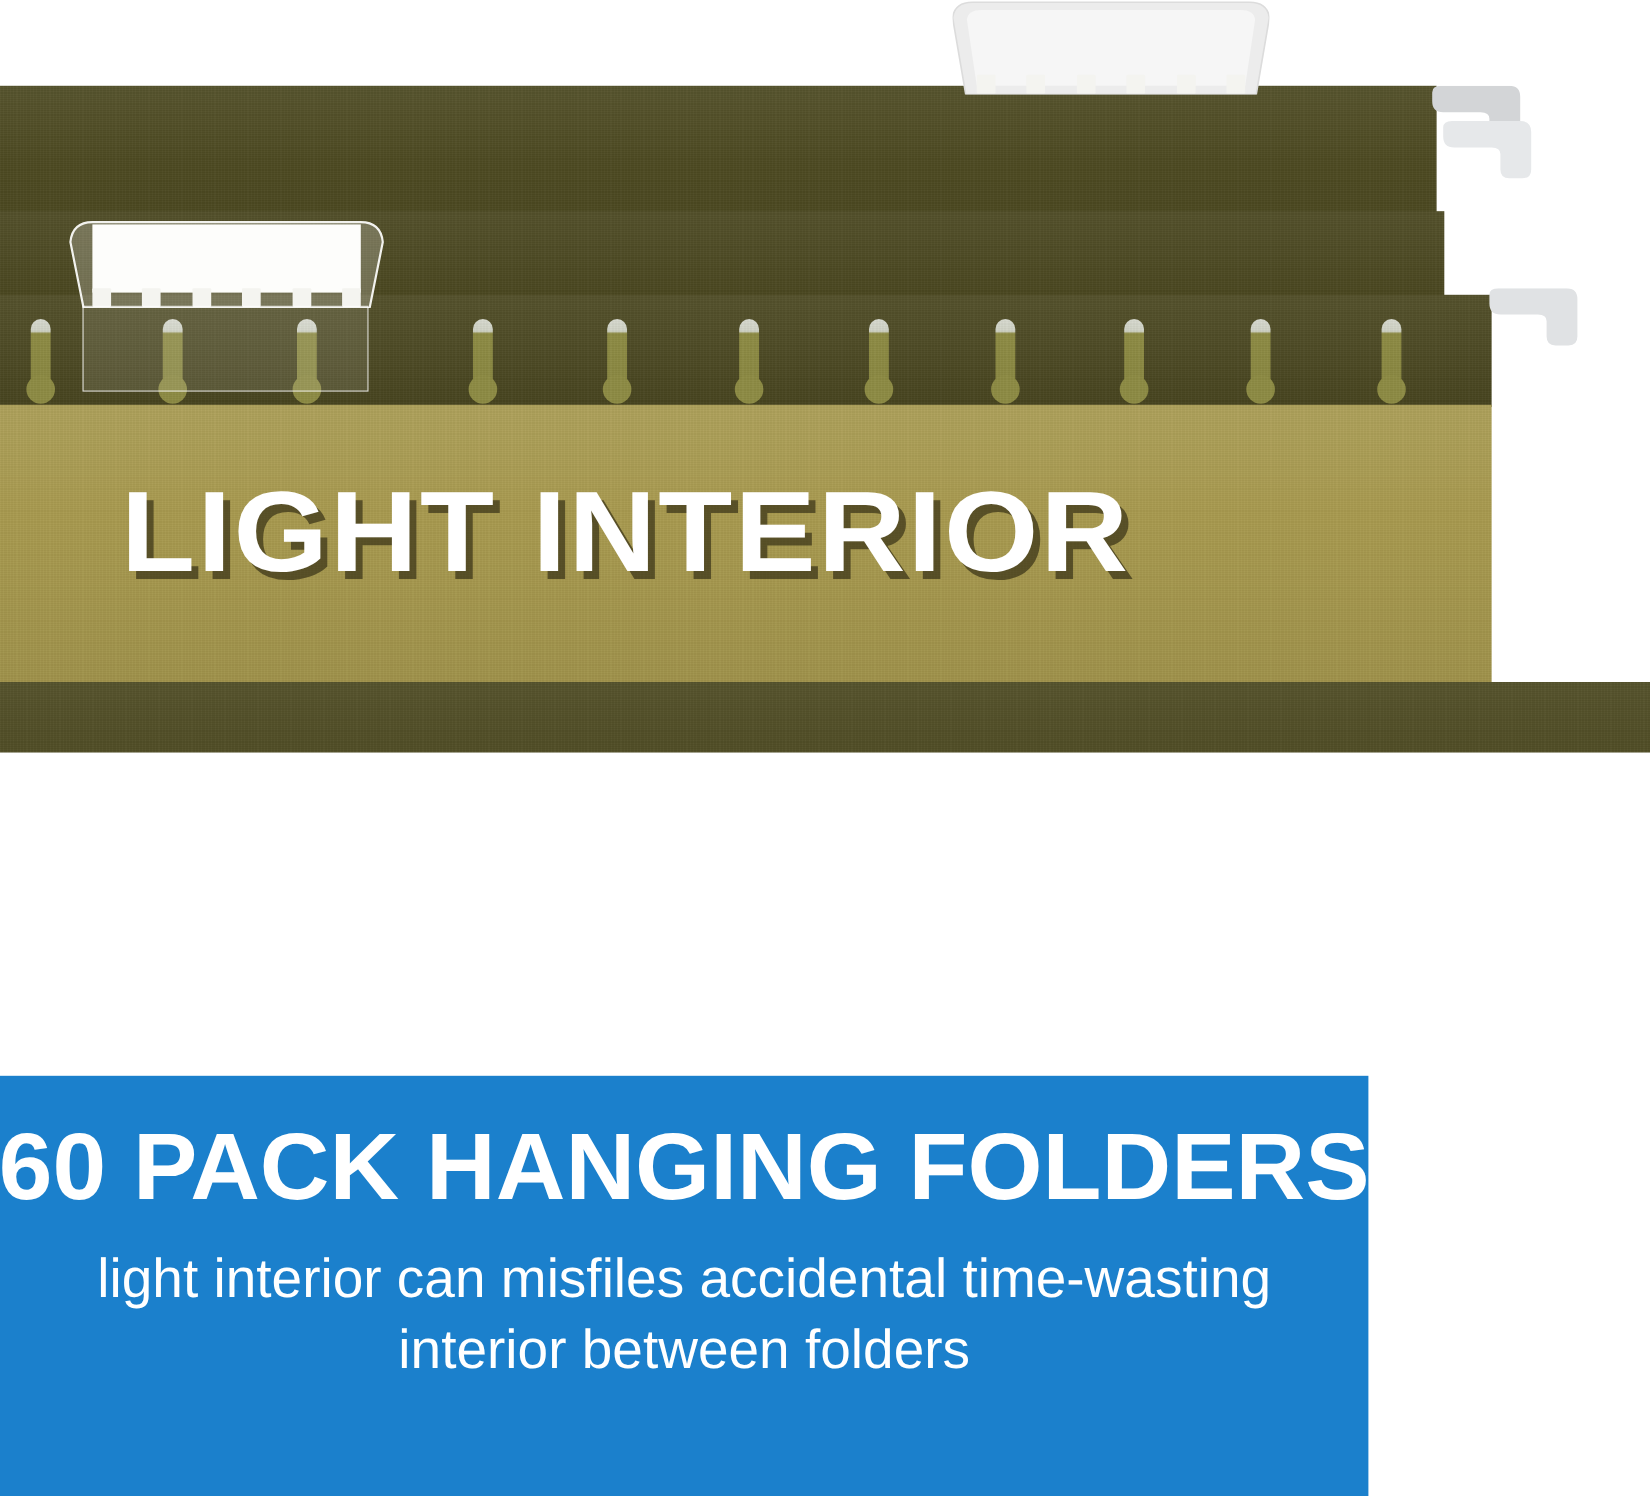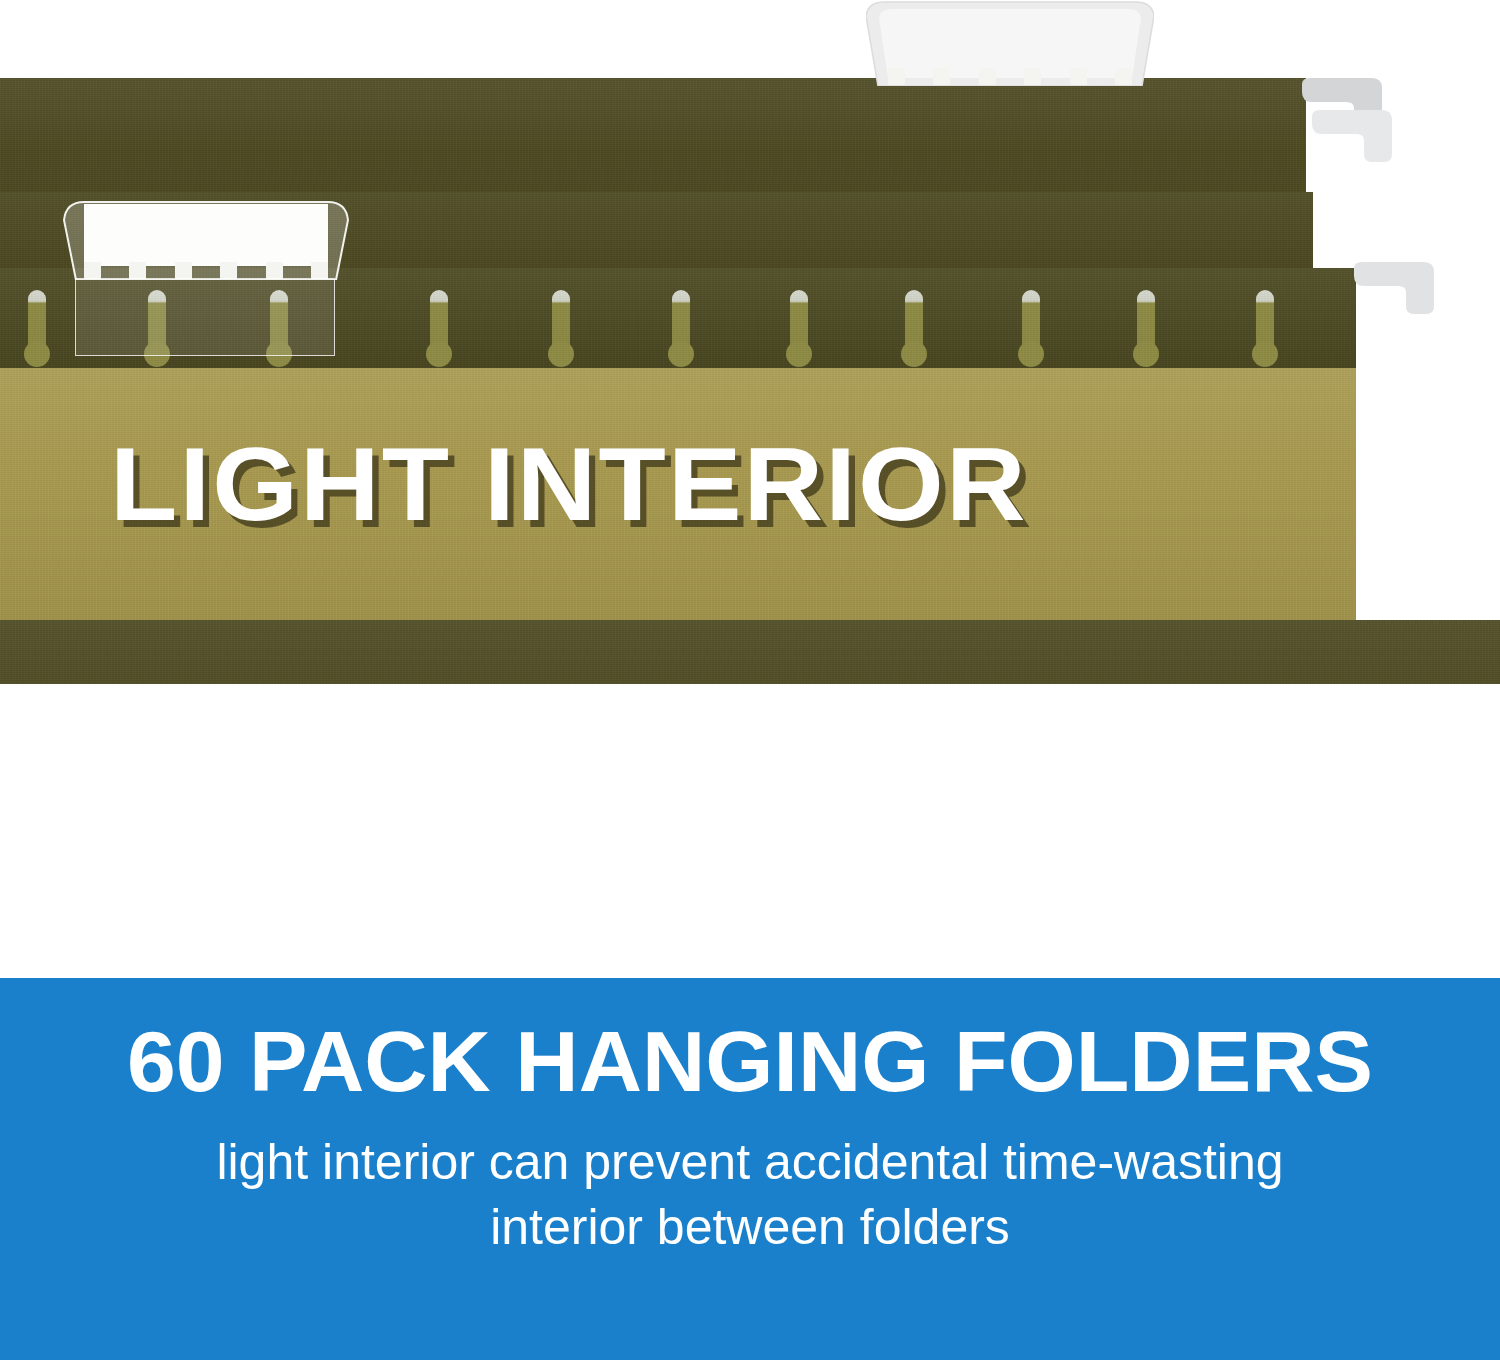--- a/index.html
+++ b/index.html
@@ -196,21 +196,21 @@
   }
 
   
   .hook { position: absolute; }
 
   
   .banner {
     position: absolute;
     left: 0;
     top: 978px;
-    width: 1500px;
+    width: 1244px;
     height: 382px;
     background: #1b80cc;
     text-align: center;
     box-sizing: border-box;
     padding-top: 38px;
   }
   .banner-title {
     font-size: 86px;
     font-weight: 700;
     color: #ffffff;
@@ -328,18 +328,18 @@
     </svg>
     <svg class="hook" style="left:1352px; top:262px; width:86px; height:60px;" viewBox="0 0 86 60">
       <path d="M 2 6 Q 2 0 10 0 L 72 0 Q 82 0 82 10 L 82 44 Q 82 52 74 52 L 62 52 Q 54 52 54 44 L 54 30 Q 54 24 46 24 L 12 24 Q 2 24 2 14 Z" fill="#e0e2e4"></path>
     </svg>
 
   </div>
 
   <div class="banner">
     <div class="banner-title">60 PACK HANGING FOLDERS</div>
     <div class="banner-sub">
-      <div>light interior can prevent accidental time-wasting</div>
+      <div>light interior can misfiles accidental time-wasting</div>
       <div>interior between folders</div>
     </div>
   </div>
 
 </div>
 
 </body></html>

